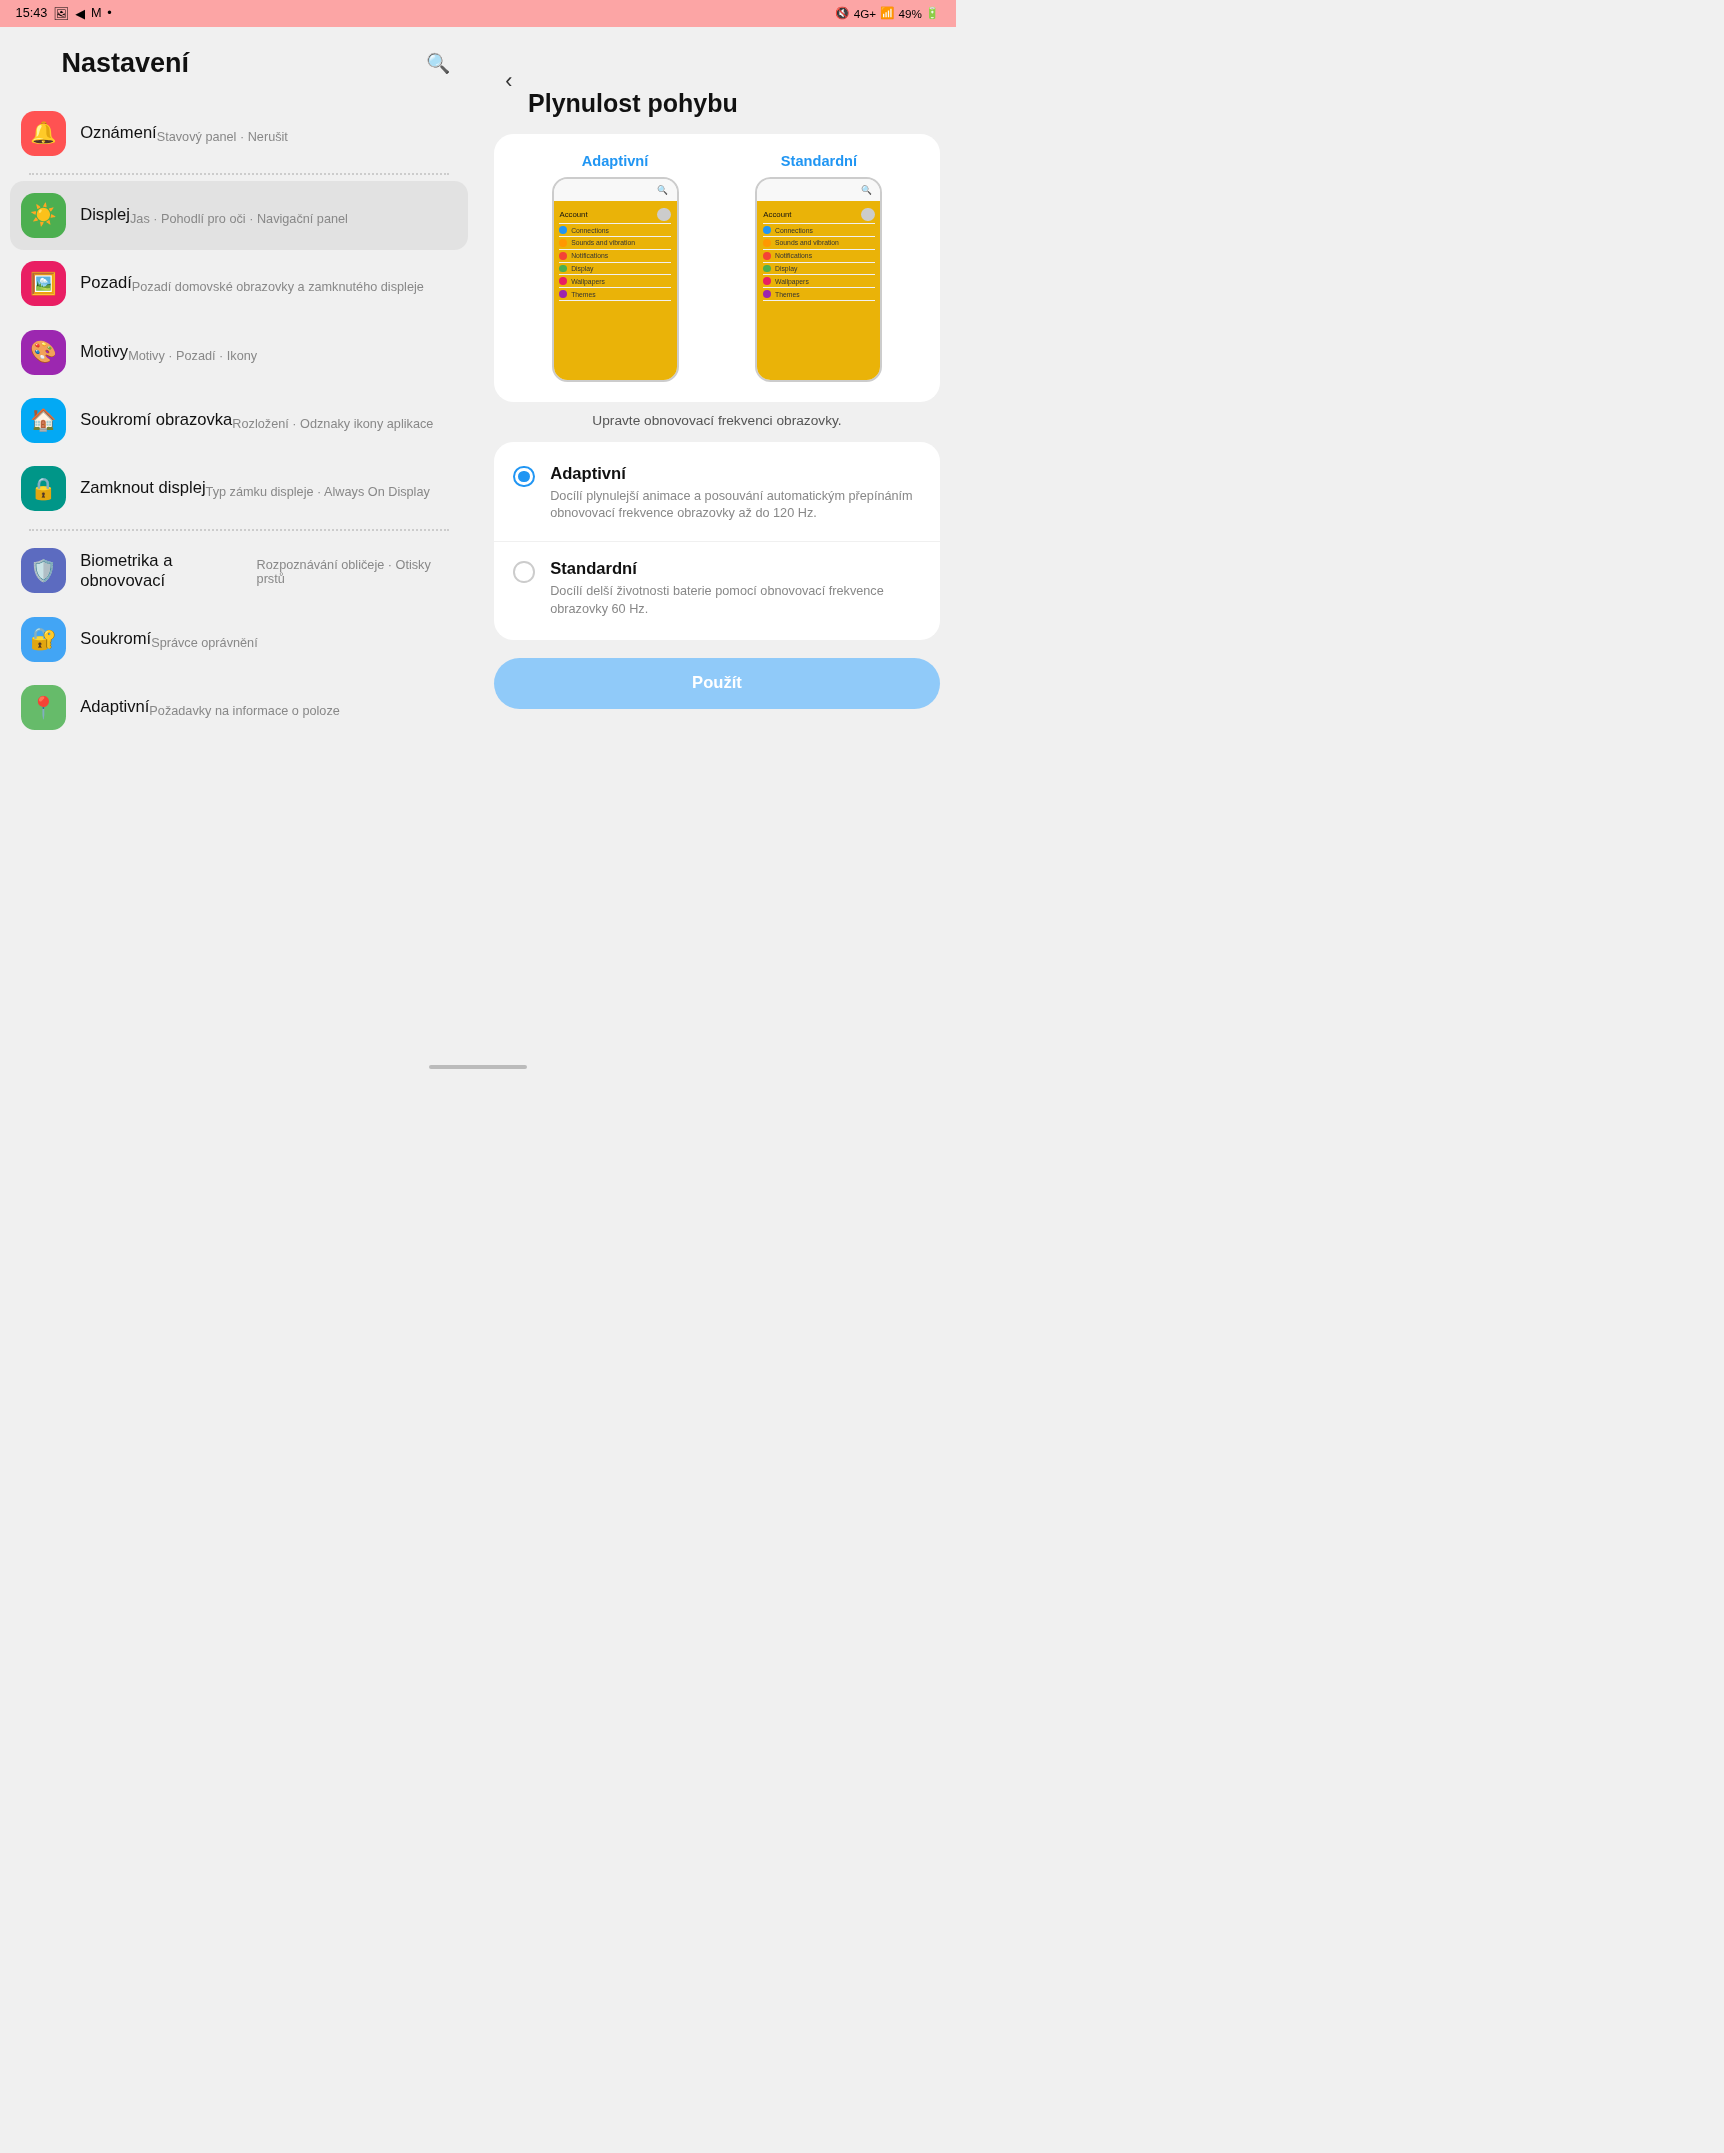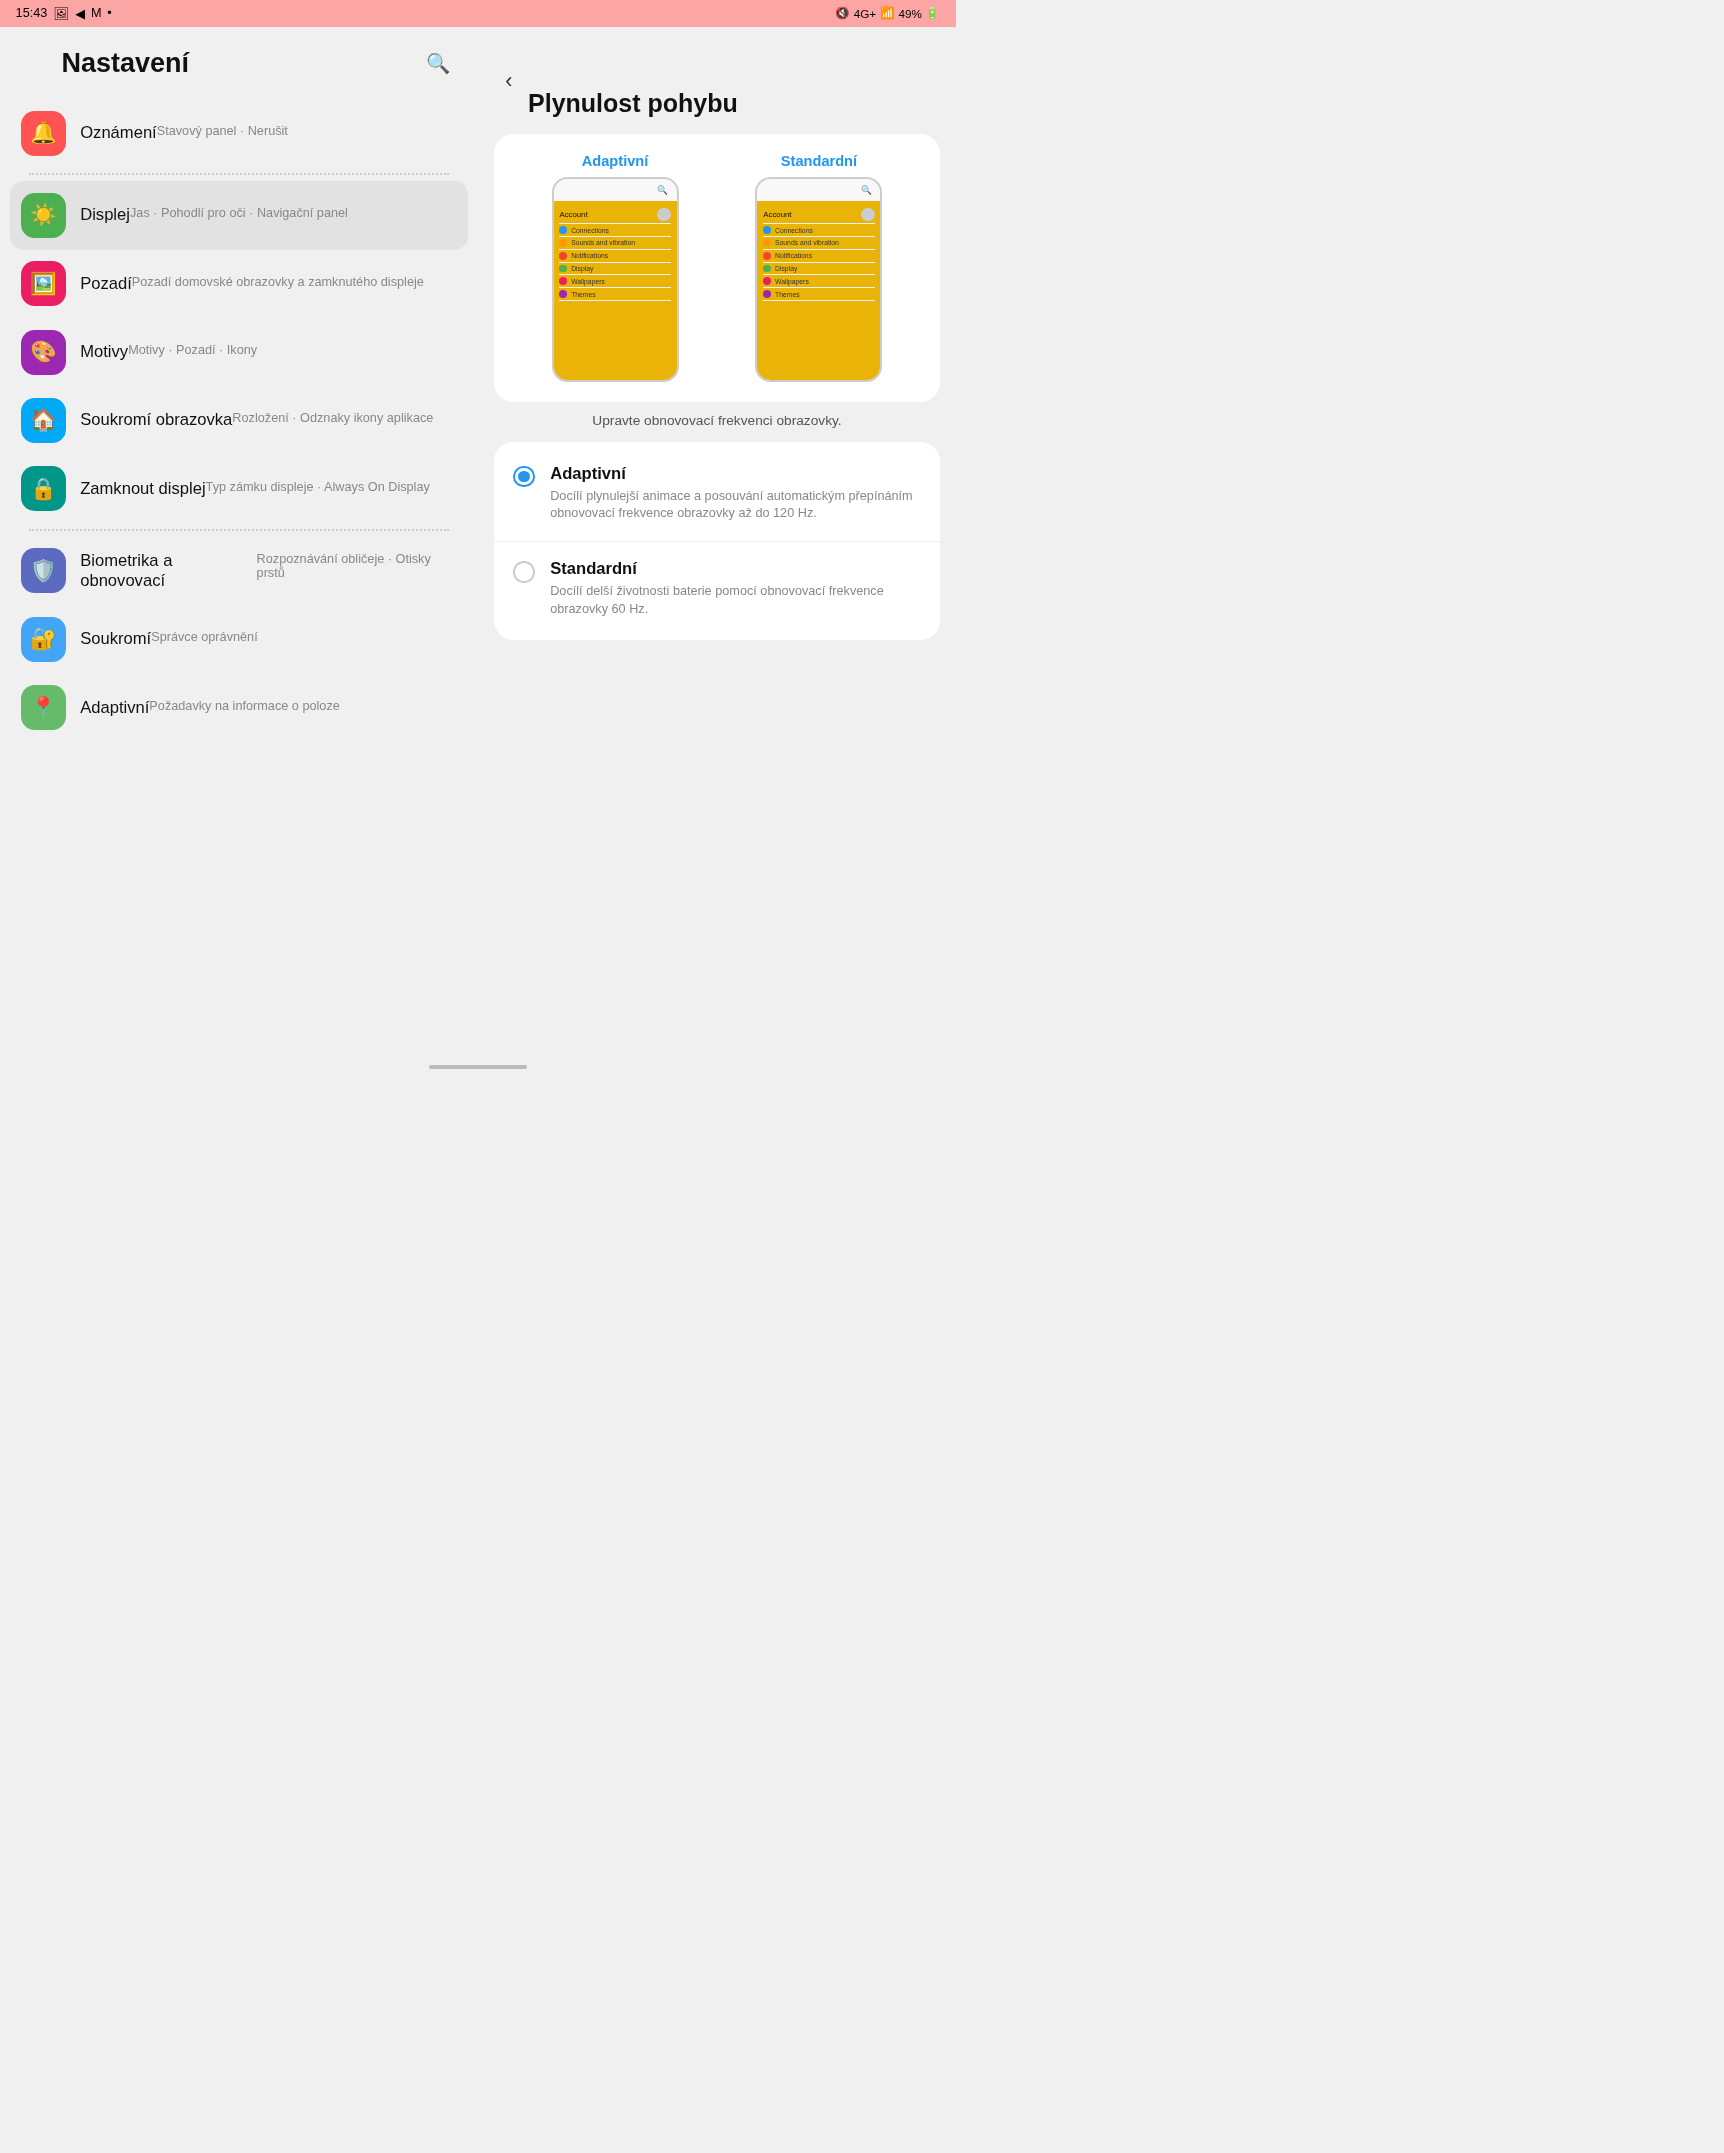--- a/index.html
+++ b/index.html
@@ -85,21 +85,21 @@
       border-radius: 13.7px;
       display: flex;
       align-items: center;
       justify-content: center;
       font-size: 21.5px;
       flex-shrink: 0;
     }
 
     .item-text { display: flex; flex-direction: row; }
     .item-title { font-size: 16.6px; font-weight: 500; color: #111; }
-    .item-subtitle { font-size: 12.7px; color: #888; margin-top: 1px; }
+    .item-subtitle { font-size: 12.7px; color: #888; margin-top: 7px; }
 
     .divider-dots {
       border: none;
       border-top: 2px dotted #ccc;
       margin: 5.9px 19.5px;
     }
 
     
     .right-panel {
       flex: 1;
@@ -526,20 +526,21 @@
       <div class="option-item">
         <div class="radio-outer"></div>
         <div class="option-text">
           <div class="option-title">Standardní</div>
           <div class="option-desc">Docílí delší životnosti baterie pomocí obnovovací frekvence obrazovky 60 Hz.</div>
         </div>
       </div>
 
     </div>
 
+    <button class="apply-btn">Použít</button>
 
   </div>
 </div>
 
 <div class="bottom-bar">
   <div class="bottom-indicator"></div>
 </div>
 
 
 </body></html>

